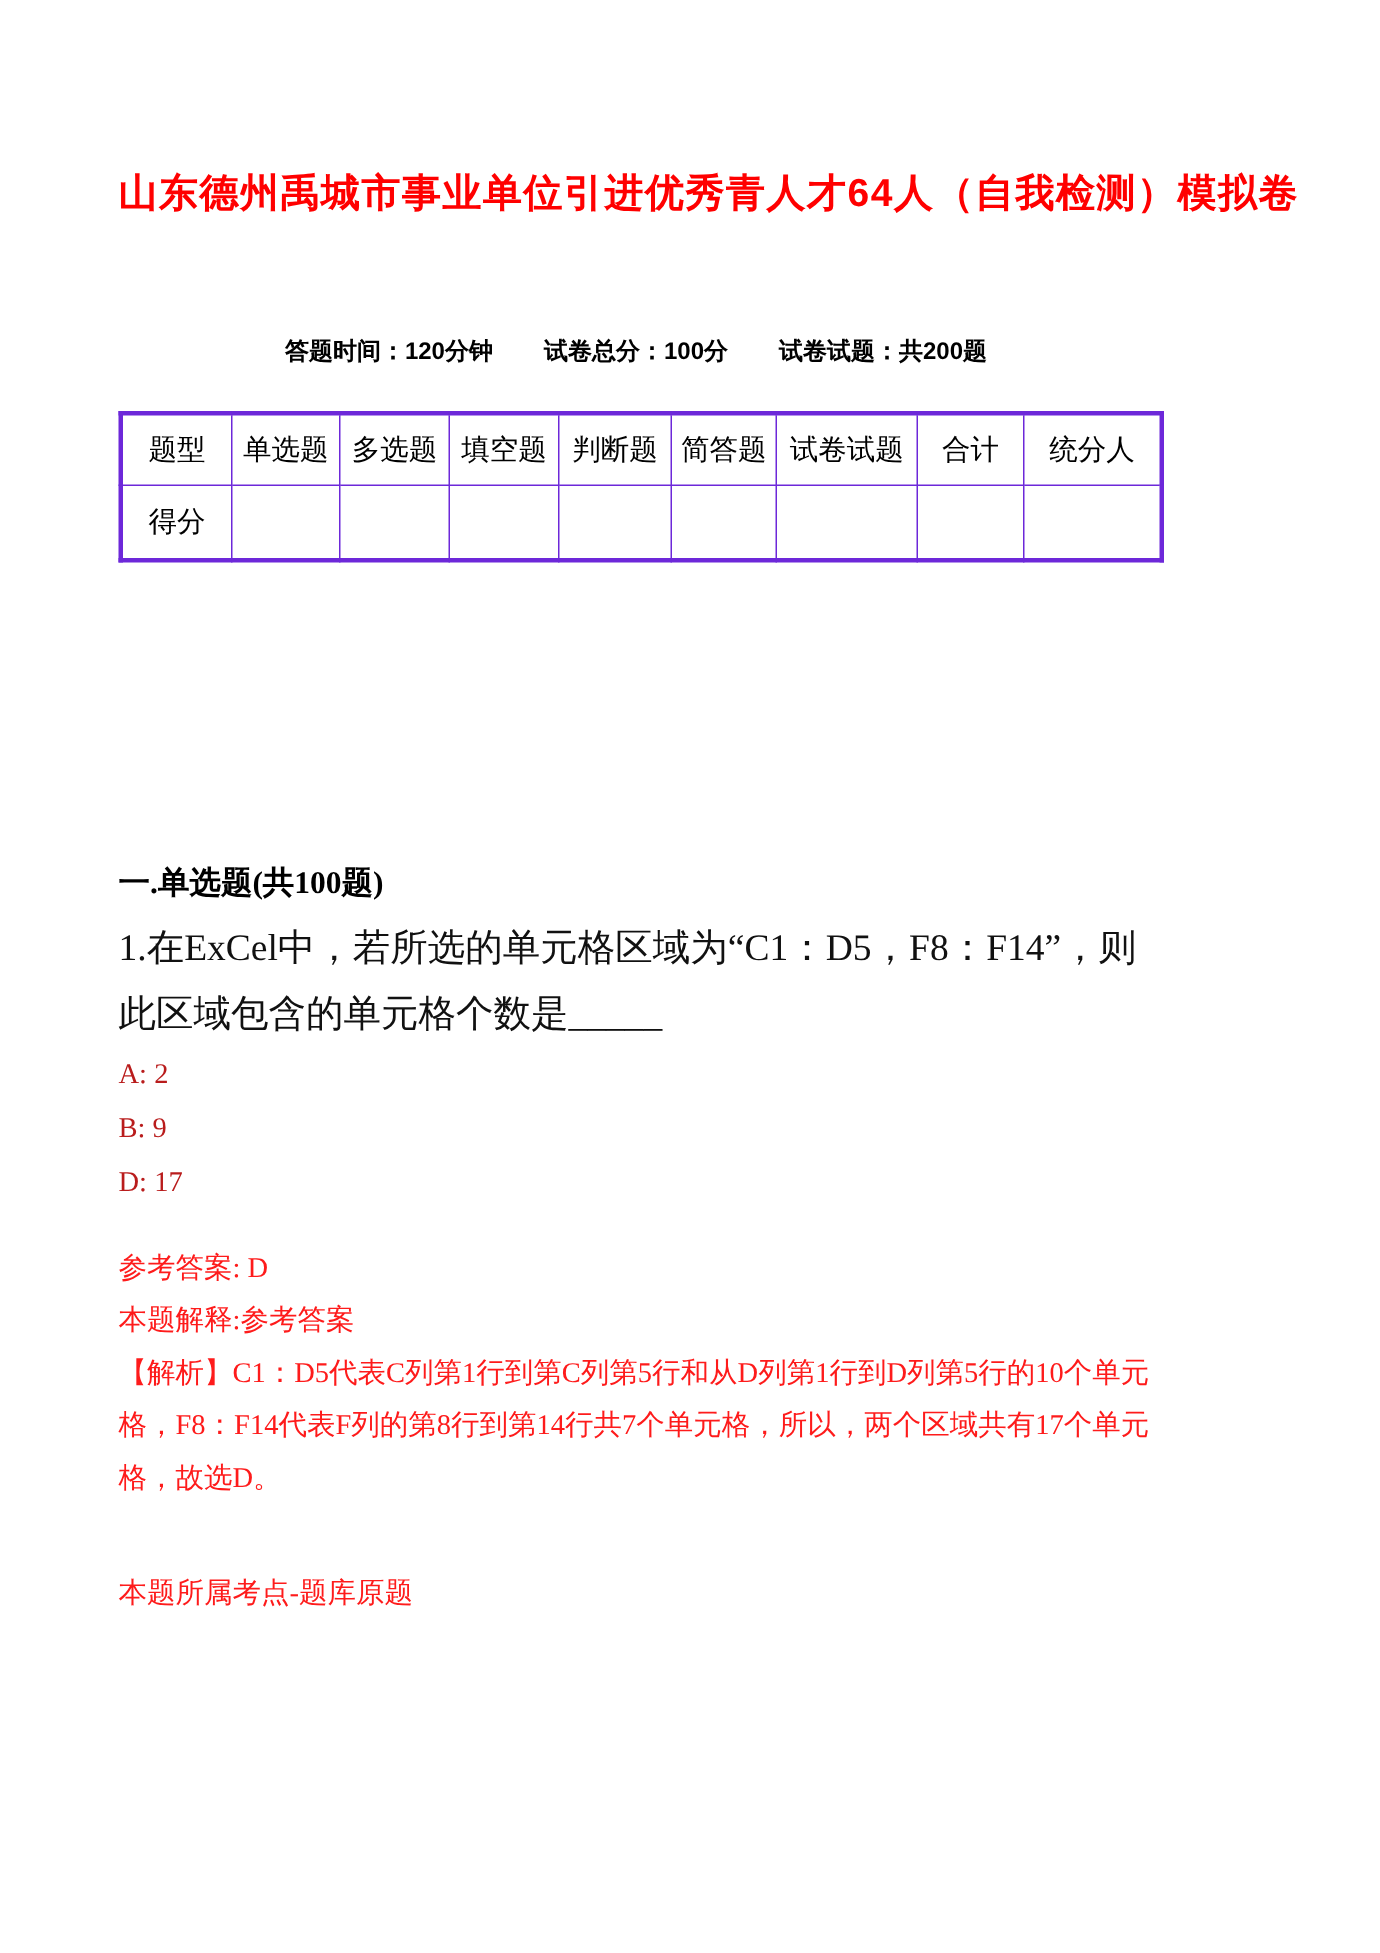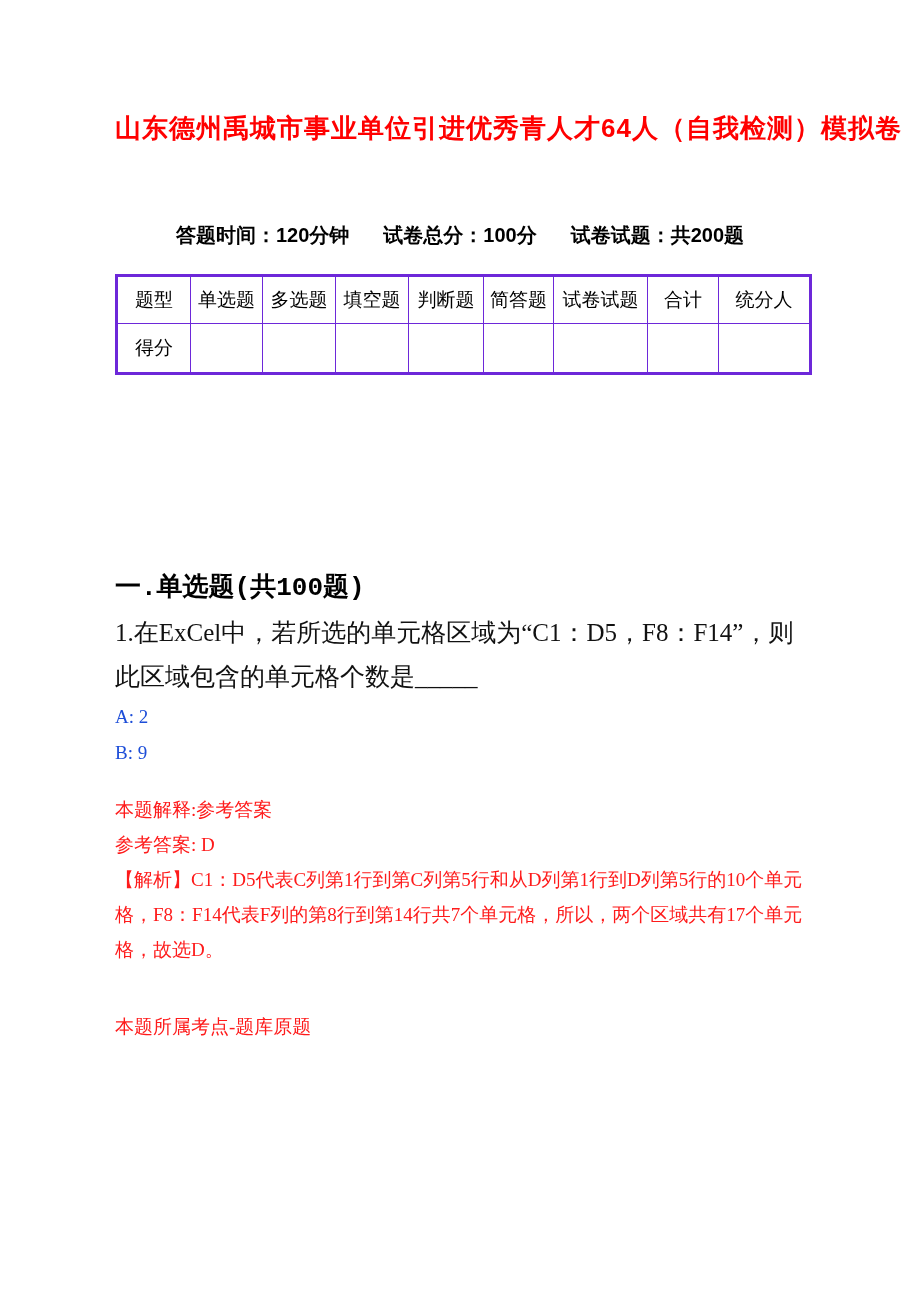--- a/index.html
+++ b/index.html
@@ -10,42 +10,42 @@
   *{box-sizing:border-box;}
   html,body{margin:0;padding:0;}
   body{
     width:920px;height:1302px;
     background:#ffffff;
     overflow:hidden;
     font-family:"Liberation Serif","DejaVu Serif",serif;
     color:var(--text,#000);
   }
   .content{
-    margin:0 115px;
+    margin:0 79px;
     width:690px;
   }
   .doc-title{
     margin-top:108px;
     font-family:"Liberation Sans","DejaVu Sans",sans-serif;
     font-weight:bold;
     font-size:26px;
     line-height:40px;
     letter-spacing:1px;
     color:var(--title-red,#f00);
     text-align:center;
     white-space:nowrap;
   }
   .exam-meta{
     margin-top:72px;
     display:flex;
     justify-content:center;
     gap:34px;
     font-family:"Liberation Sans","DejaVu Sans",sans-serif;
     font-weight:bold;
-    font-size:20px;
+    font-size:16px;
     line-height:30px;
     color:#000;
   }
   table.score-table{
     margin-top:24px;
     width:694px;
     border-collapse:collapse;
     table-layout:fixed;
   }
   table.score-table,
@@ -56,36 +56,36 @@
   table.score-table td{
     font-size:19px;
     text-align:center;
     vertical-align:middle;
     padding:0;
   }
   tr.score-header-row td{height:48px;}
   tr.score-value-row td{height:50px;}
   .section-heading{
     margin-top:198px;
-    font-family:Liberation Mono, monospace;
+    font-family:Liberation Serif, serif;
     font-weight:bold;
-    font-size:26px;
+    font-size:21px;
     line-height:30px;
   }
   .question-text{
     margin-top:8px;
     font-size:25px;
     line-height:44px;
     color:#111;
   }
   .options{margin-top:0;}
   .option{
     font-size:19px;
     line-height:36px;
-    color:#1d4ed8;
+    color:#b91c1c;
   }
   .answer-block{margin-top:21px;}
   .red-line{
     color:var(--body-red,#fe1b1b);
     font-size:19px;
     line-height:35px;
   }
   .analysis{
     color:var(--body-red,#fe1b1b);
     font-size:19px;
@@ -149,22 +149,23 @@
     </tbody>
   </table>
 
   <div class="section-heading">一.单选题(共100题)</div>
 
   <div class="question-text">1.在ExCel中，若所选的单元格区域为“C1：D5，F8：F14”，则此区域包含的单元格个数是_____</div>
 
   <div class="options">
     <div class="option">A: 2</div>
     <div class="option">B: 9</div>
+    <div class="option">D: 17</div>
   </div>
 
   <div class="answer-block">
+    <div class="red-line">参考答案: D</div>
     <div class="red-line">本题解释:参考答案</div>
-    <div class="red-line">参考答案: D</div>
     <div class="analysis">【解析】C1：D5代表C列第1行到第C列第5行和从D列第1行到D列第5行的10个单元格，F8：F14代表F列的第8行到第14行共7个单元格，所以，两个区域共有17个单元格，故选D。</div>
     <div class="source-note">本题所属考点-题库原题</div>
   </div>
 
 </div>
 
 </body></html>

